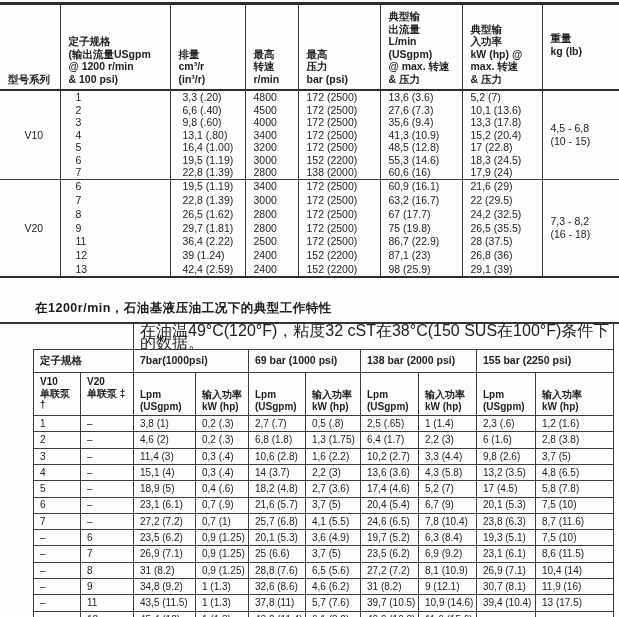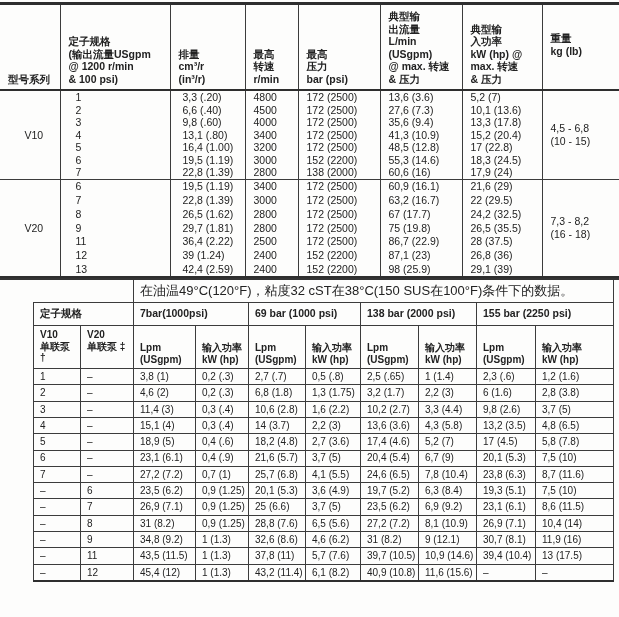--- a/index.html
+++ b/index.html
@@ -49,21 +49,21 @@
   
   .t2{width:580px;margin-left:33px;border-bottom:2px solid #2e2e2e;}
   .t2 th,.t2 td{
     border:1px solid #3c3c3c;
     font-size:10px;line-height:11.5px;
     text-align:left;
     padding:1px 2px 1px 6px;
     white-space:pre-line;
     overflow:hidden;
   }
-  .t2 .note-row td{border-top:none;height:20px;vertical-align:middle;font-size:13px;}
+  .t2 .note-row td{border-top:none;height:20px;vertical-align:middle;font-size:16px;}
   .t2 td.blank{border:none;border-bottom:1px solid #3c3c3c;background:transparent;}
   .t2 .group-row th{height:20px;font-weight:bold;font-size:10.5px;vertical-align:middle;}
   .t2 .subhead-row th{height:36px;font-weight:bold;vertical-align:bottom;padding-bottom:3px;}
   .t2 .subhead-row th.pumpcol{vertical-align:top;padding-top:3px;}
   .t2 tbody td{height:13.3px;vertical-align:middle;}
 </style>
 </head>
 <body>
 
 <div class="page">
@@ -226,20 +226,21 @@
           <td class="spec">13</td>
           <td class="disp">42,4 (2.59)</td>
           <td class="speed">2400</td>
           <td class="pressure">152 (2200)</td>
           <td class="flow">98 (25.9)</td>
           <td class="power">29,1 (39)</td>
         </tr>
       </tbody>
   </table>
 
+  <div class="t2-title">在1200r/min，石油基液压油工况下的典型工作特性</div>
   <div class="rule"></div>
 
   <table class="t2">
     <colgroup>
       <col style="width:47px">
         <col style="width:53px">
         <col style="width:62px">
         <col style="width:53px">
       <col style="width:57px">
         <col style="width:55px">
@@ -296,21 +297,21 @@
           <td>2,3 (.6)</td>
           <td>1,2 (1.6)</td>
         </tr>
         <tr>
           <td>2</td>
           <td>–</td>
           <td>4,6 (2)</td>
           <td>0,2 (.3)</td>
           <td>6,8 (1.8)</td>
           <td>1,3 (1.75)</td>
-          <td>3,2 (1.7)</td>
+          <td>6,4 (1.7)</td>
           <td>2,2 (3)</td>
           <td>6 (1.6)</td>
           <td>2,8 (3.8)</td>
         </tr>
         <tr>
           <td>3</td>
           <td>–</td>
           <td>11,4 (3)</td>
           <td>0,3 (.4)</td>
           <td>10,6 (2.8)</td>
@@ -341,21 +342,21 @@
           <td>2,7 (3.6)</td>
           <td>17,4 (4.6)</td>
           <td>5,2 (7)</td>
           <td>17 (4.5)</td>
           <td>5,8 (7.8)</td>
         </tr>
         <tr>
           <td>6</td>
           <td>–</td>
           <td>23,1 (6.1)</td>
-          <td>0,4 (.9)</td>
+          <td>0,7 (.9)</td>
           <td>21,6 (5.7)</td>
           <td>3,7 (5)</td>
           <td>20,4 (5.4)</td>
           <td>6,7 (9)</td>
           <td>20,1 (5.3)</td>
           <td>7,5 (10)</td>
         </tr>
         <tr>
           <td>7</td>
           <td>–</td>

